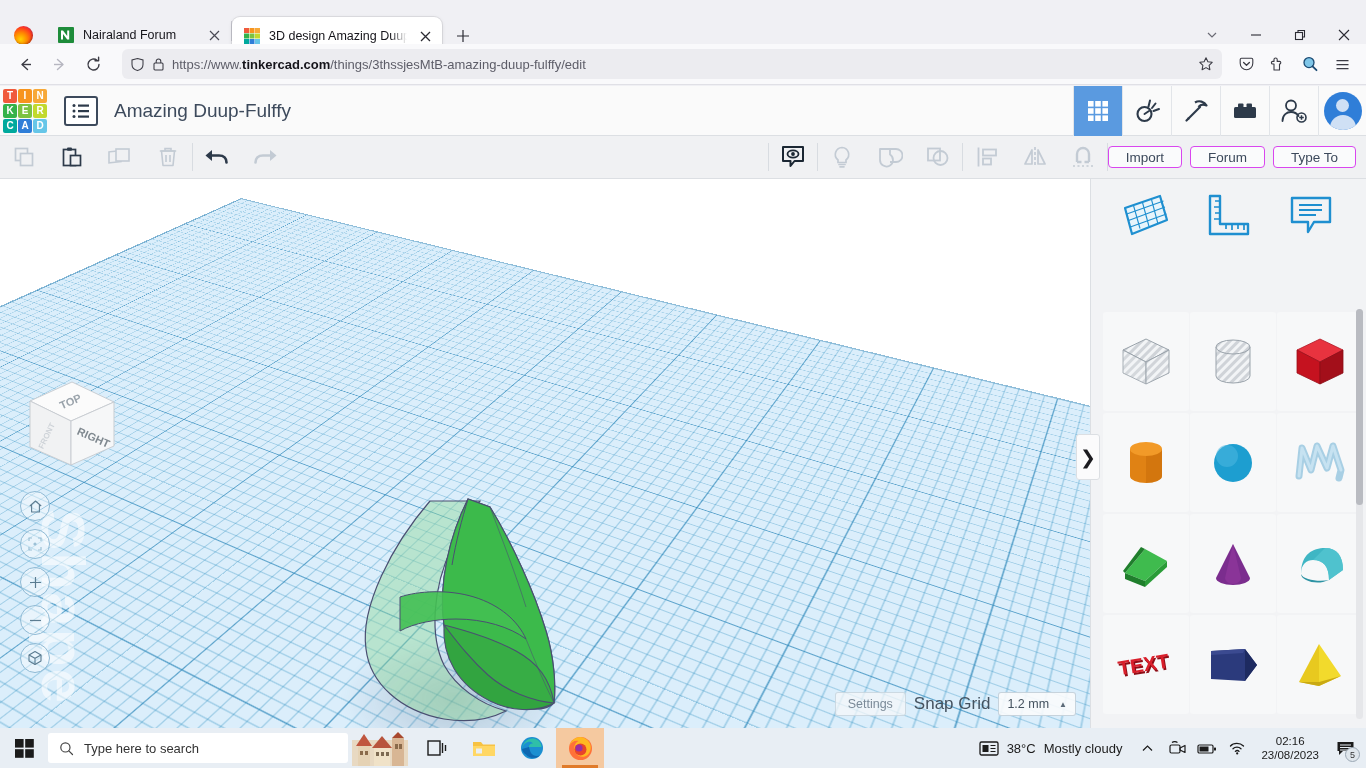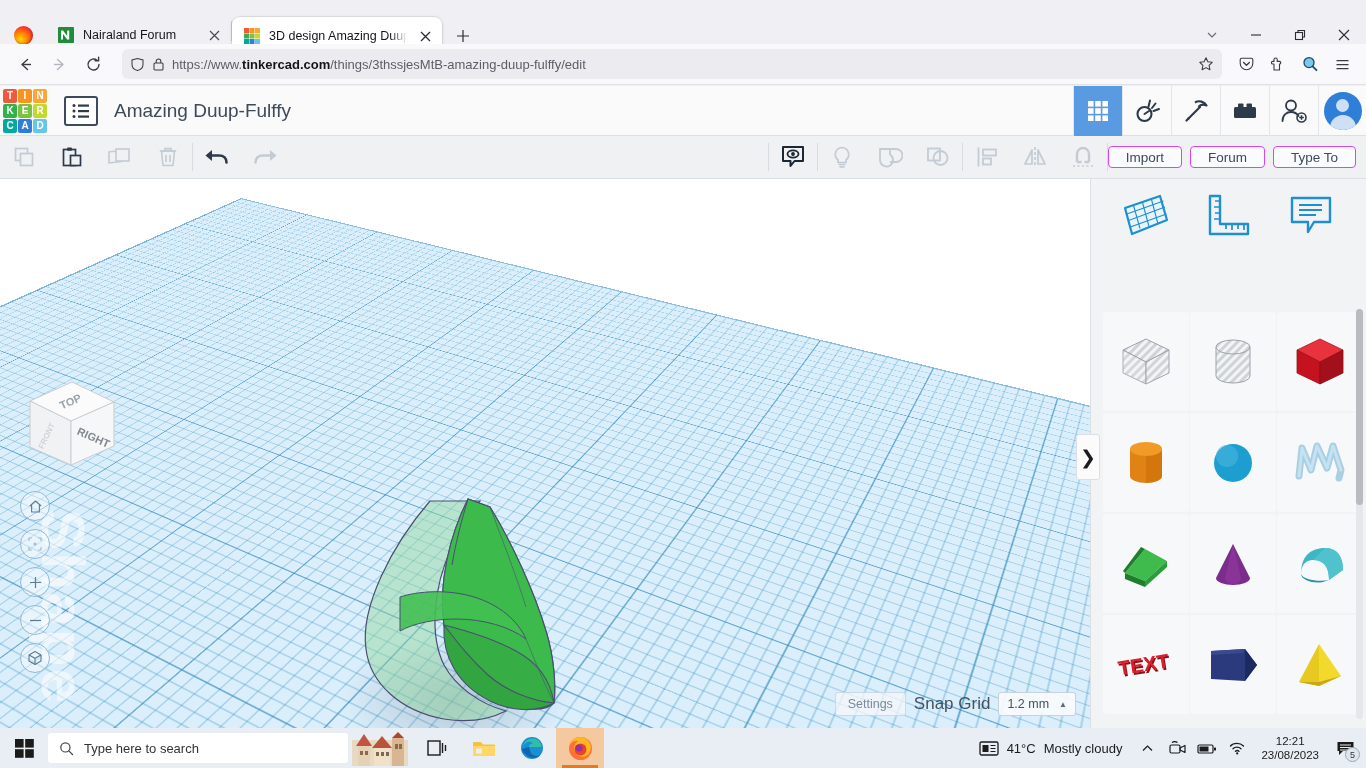--- a/index.html
+++ b/index.html
@@ -834,21 +834,21 @@
 
   <div class="tray">
     <div class="tray-weather">
       <span>
         <svg width="20" height="17" viewBox="0 0 20 17">
             <rect x="1" y="2" width="18" height="13" rx="1.5" stroke="#1b1b1b" stroke-width="1.3" fill="none"></rect>
             <rect x="3.5" y="5" width="6" height="7" fill="#1b1b1b"></rect>
             <path d="M11.5 5.5 H16.5 M11.5 8.5 H16.5 M11.5 11.5 H16.5" stroke="#1b1b1b" stroke-width="1.2"></path>
           </svg>
       </span>
-      <span>41°C</span>
+      <span>38°C</span>
       <span>Mostly cloudy</span>
     </div>
     <div class="tray-ico">
       <svg width="13" height="13" viewBox="0 0 13 13">
           <path d="M2 8.5 L6.5 4 L11 8.5" stroke="#1b1b1b" stroke-width="1.2" fill="none"></path>
         </svg>
     </div>
     <div class="tray-ico">
       <svg width="17" height="15" viewBox="0 0 17 15">
           <rect x="1" y="4" width="10" height="8" rx="1.5" stroke="#1b1b1b" stroke-width="1.2" fill="none"></rect>
@@ -865,21 +865,21 @@
     </div>
     <div class="tray-ico">
       <svg width="17" height="14" viewBox="0 0 17 14">
           <path d="M1.5 5 C4.5 1.5 11 1.5 14.5 5" stroke="#1b1b1b" stroke-width="1.3" fill="none" stroke-linecap="round"></path>
           <path d="M4 7.8 C6 5.6 9.8 5.6 12 7.8" stroke="#1b1b1b" stroke-width="1.3" fill="none" stroke-linecap="round"></path>
           <path d="M6.4 10.4 C7.5 9.2 9 9.2 10 10.4" stroke="#1b1b1b" stroke-width="1.3" fill="none" stroke-linecap="round"></path>
           <circle cx="8.2" cy="12.4" r="1.1" fill="#1b1b1b"></circle>
         </svg>
     </div>
     <div class="tray-clock">
-      <span>12:21</span>
+      <span>02:16</span>
       <span>23/08/2023</span>
     </div>
     <div class="tray-notif">
       <svg width="19" height="17" viewBox="0 0 19 17">
           <path d="M1.5 2 H17.5 V11 H7 L3 15 L3 11 H1.5 Z" fill="#1b1b1b"></path>
           <path d="M4 5 H15 M4 7.5 H15 M4 10 H11" stroke="#e8eef4" stroke-width="1.2"></path>
         </svg>
       <span class="notif-badge">5</span>
     </div>
   </div>

